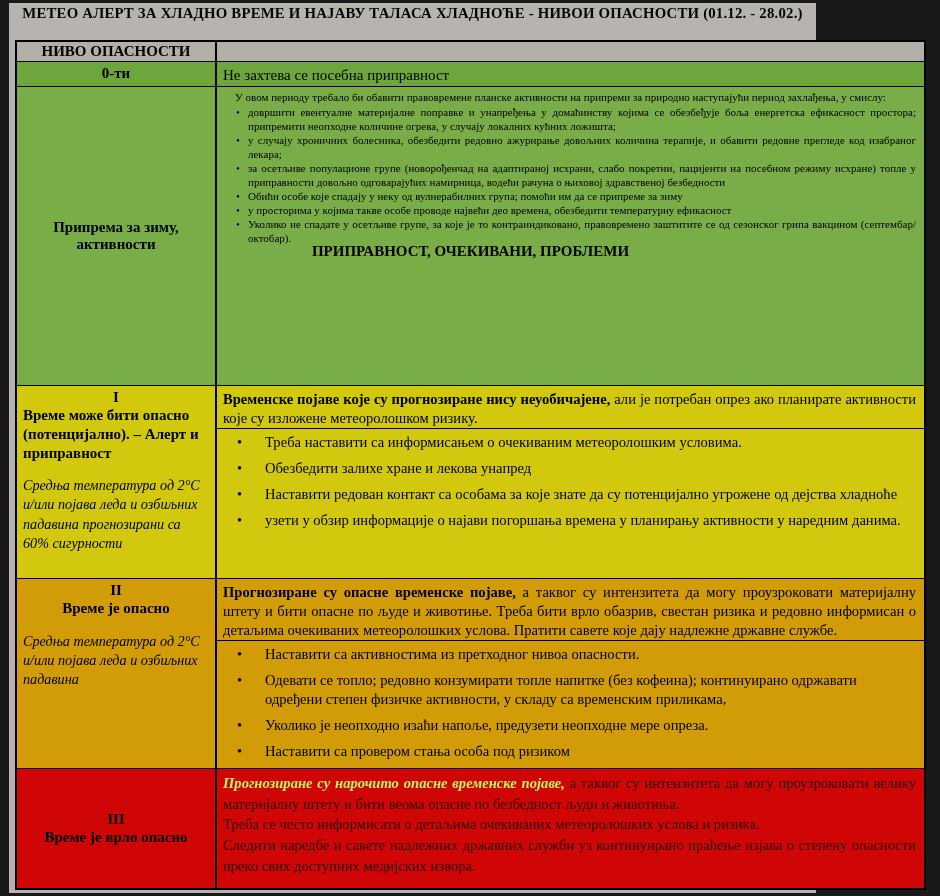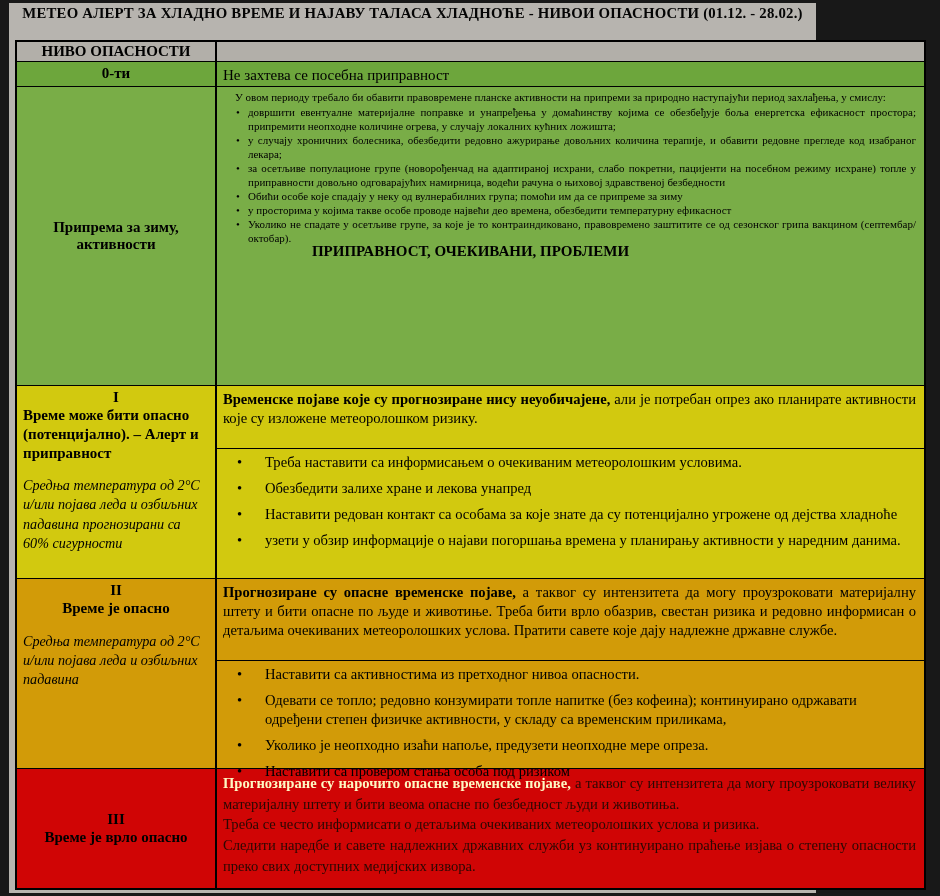--- a/index.html
+++ b/index.html
@@ -67,36 +67,36 @@
   ul.blist-wide li::before { content: "•"; position: absolute; left: 14px; }
 
   
   .row-level-1 { height: 193px; background: #d2c90f; }
   .row-level-1 .cell-left { font-size: 14.6px; }
   .row-level-1 .cell-right { font-size: 14.6px; line-height: 1.3; }
   .roman { display: block; text-align: center; font-weight: bold; font-size: 15px; }
   .level-name { font-weight: bold; font-size: 15px; line-height: 1.25; }
   .level-name.centered { text-align: center; }
   .temp-note { font-style: italic; font-size: 14.2px; line-height: 1.35; margin-top: 14px; }
-  .intro-para { text-align: justify; padding: 2px 0 20px 0; }
+  .intro-para { text-align: justify; padding: 2px 0 0 0; }
   .intro-para b { font-weight: bold; }
   .divided { border-bottom: 1px solid #000; margin: 0 -8px 4px -6px; padding-left: 6px; padding-right: 8px; }
 
   
   .row-level-2 { height: 190px; background: #d29b08; }
   .row-level-2 .cell-left { font-size: 14.6px; }
   .row-level-2 .cell-right { font-size: 14.6px; line-height: 1.3; }
 
   
   .row-level-3 { height: 120px; background: #d00505; }
   .row-level-3 .cell-left {
     display: flex; flex-direction: column; align-items: center; justify-content: center;
   }
   .row-level-3 .cell-right { font-size: 14.6px; line-height: 1.42; padding-top: 4px; color: #2a0803; }
-  .row-level-3 .cell-right b { color: #fef9c3; }
+  .row-level-3 .cell-right b { color: #bef264; font-style: italic; }
   .row-level-3 p { text-align: justify; }
 </style>
 </head>
 <body>
 
 <div class="panel">
 
   <div class="page-title">МЕТЕО АЛЕРТ ЗА ХЛАДНО ВРЕМЕ И НАЈАВУ ТАЛАСА ХЛАДНОЋЕ - НИВОИ ОПАСНОСТИ (01.12. - 28.02.)</div>
 
   <div class="alert-table">

